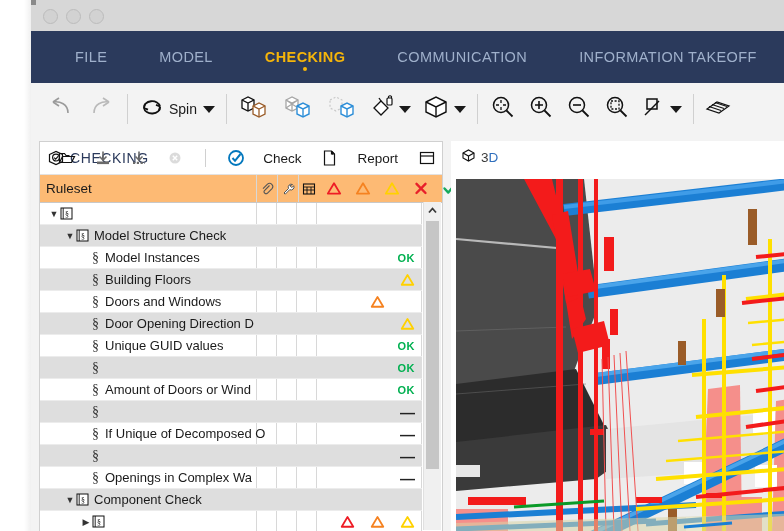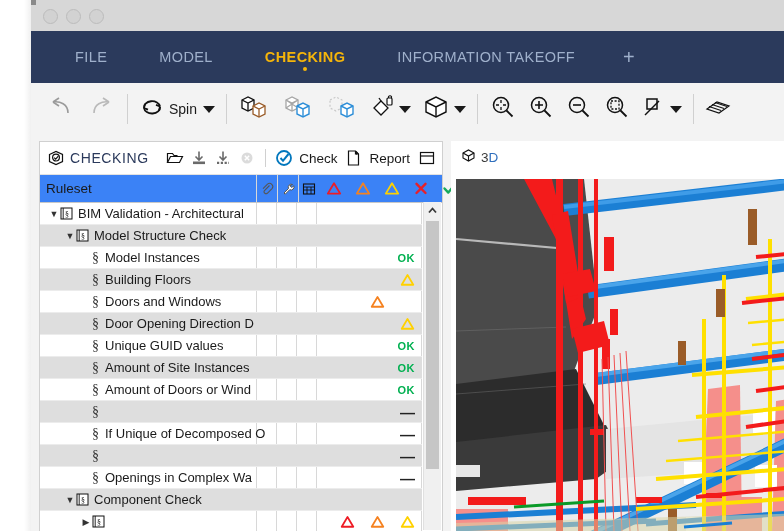--- a/index.html
+++ b/index.html
@@ -61,29 +61,29 @@
   .panel{
     position:absolute;left:8px;top:6px;width:404px;height:390px;
     background:#ffffff;border:1px solid #d0d0d0;border-bottom:none;
     box-sizing:border-box;
   }
   .panel-head{
     position:relative;height:32px;background:#ffffff;border-bottom:1px solid #e2e2e2;
     display:flex;align-items:center;
   }
   .panel-title{font-size:14px;color:#2b3a5c;letter-spacing:.6px;margin-left:6px;}
-  .panel-head-icons{position:absolute;right:4px;top:0;height:32px;display:flex;align-items:center;gap:2px;}
+  .panel-head-icons{position:absolute;right:4px;top:0;height:32px;display:flex;align-items:center;gap:14px;}
   .hicon{display:flex;align-items:center;justify-content:center;width:22px;height:26px;cursor:pointer;}
   .hicon.dim{opacity:.35;}
   .hlabel{font-size:13.5px;color:#1a1a1a;margin:0 4px 0 2px;}
   .vsep{width:1px;height:18px;background:#d0d0d0;margin:0 5px;}
 
   
   .colhead{
-    position:relative;height:27px;background:#3b82f6;border-bottom:1px solid #c8c8c8;
+    position:relative;height:27px;background:#fdba74;border-bottom:1px solid #c8c8c8;
     display:flex;align-items:center;
   }
   .colhead-label{font-size:13.5px;color:#1a1a1a;padding-left:6px;}
   .colcells{position:absolute;left:216px;top:0;height:27px;display:flex;}
   .colcell{
     width:20px;height:27px;display:flex;align-items:center;justify-content:center;
     border-left:1px solid #d8d8d8;cursor:pointer;
   }
   .colcell.wide{width:29px;border-left:none;}
   .colcell.first{border-left:1px solid #d8d8d8;}
@@ -153,20 +153,23 @@
     <div class="menuitems">
       <div class="menuitem">
         <span>FILE</span>
       </div>
       <div class="menuitem">
         <span>MODEL</span>
       </div>
       <div class="menuitem active">
         <span>CHECKING</span>
         <span class="dot"></span>
+      </div>
+      <div class="menuitem">
+        <span>COMMUNICATION</span>
       </div>
       <div class="menuitem">
         <span>INFORMATION TAKEOFF</span>
       </div>
       <div class="menu-plus">
         <span>+</span>
       </div>
     </div>
   </div>
 
@@ -464,21 +467,20 @@
             <div class="row">
               <div style="width:8px;flex:0 0 auto"></div>
               <span class="tw">▼</span>
               <span class="ruleicon">
                 <svg width="13" height="13" viewBox="0 0 13 13">
                   <rect x="1" y="1" width="11" height="11" stroke="#111" stroke-width="1" fill="#fff"></rect>
                   <path d="M3.2 1 v11" stroke="#111" stroke-width="0.9"></path>
                   <text x="7" y="9.6" font-size="8" font-family="serif" text-anchor="middle" fill="#111">§</text>
                 </svg>
               </span>
-              <span class="row-label">BIM Validation - Architectural</span>
             </div>
             <div class="row alt">
               <div style="width:24px;flex:0 0 auto"></div>
               <span class="tw">▼</span>
               <span class="ruleicon">
                 <svg width="13" height="13" viewBox="0 0 13 13">
                   <rect x="1" y="1" width="11" height="11" stroke="#111" stroke-width="1" fill="#fff"></rect>
                   <path d="M3.2 1 v11" stroke="#111" stroke-width="0.9"></path>
                   <text x="7" y="9.6" font-size="8" font-family="serif" text-anchor="middle" fill="#111">§</text>
                 </svg>
@@ -529,21 +531,20 @@
               <div style="width:40px;flex:0 0 auto"></div>
               <span class="tw"></span>
               <span class="para">§</span>
               <span class="row-label">Unique GUID values</span>
               <span class="statuscell okmark" style="left:330px;width:45px;justify-content:flex-end;right:auto">OK</span>
             </div>
             <div class="row alt">
               <div style="width:40px;flex:0 0 auto"></div>
               <span class="tw"></span>
               <span class="para">§</span>
-              <span class="row-label">Amount of Site Instances</span>
               <span class="statuscell okmark" style="left:330px;width:45px;justify-content:flex-end;right:auto">OK</span>
             </div>
             <div class="row">
               <div style="width:40px;flex:0 0 auto"></div>
               <span class="tw"></span>
               <span class="para">§</span>
               <span class="row-label">Amount of Doors or Wind</span>
               <span class="statuscell okmark" style="left:330px;width:45px;justify-content:flex-end;right:auto">OK</span>
             </div>
             <div class="row alt">

